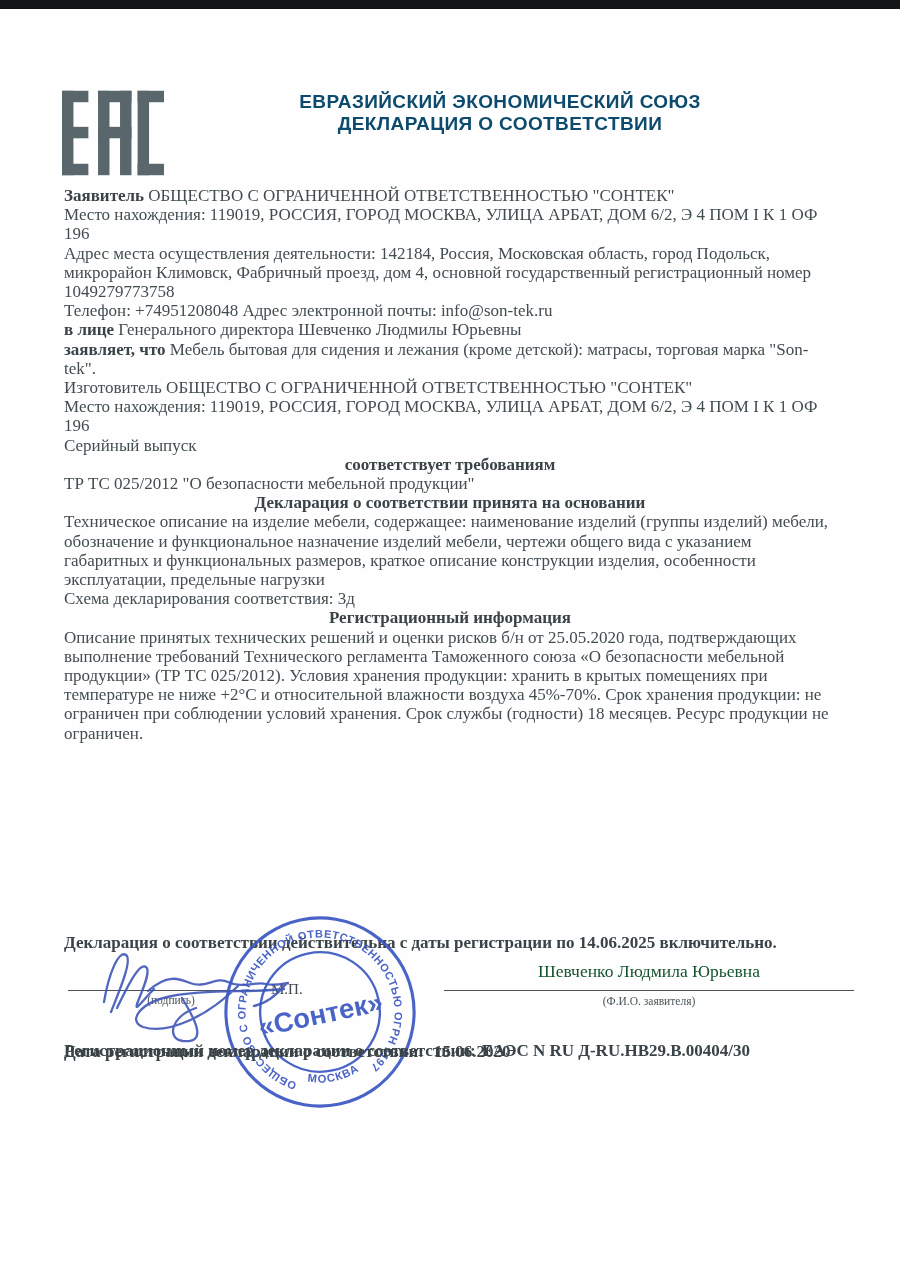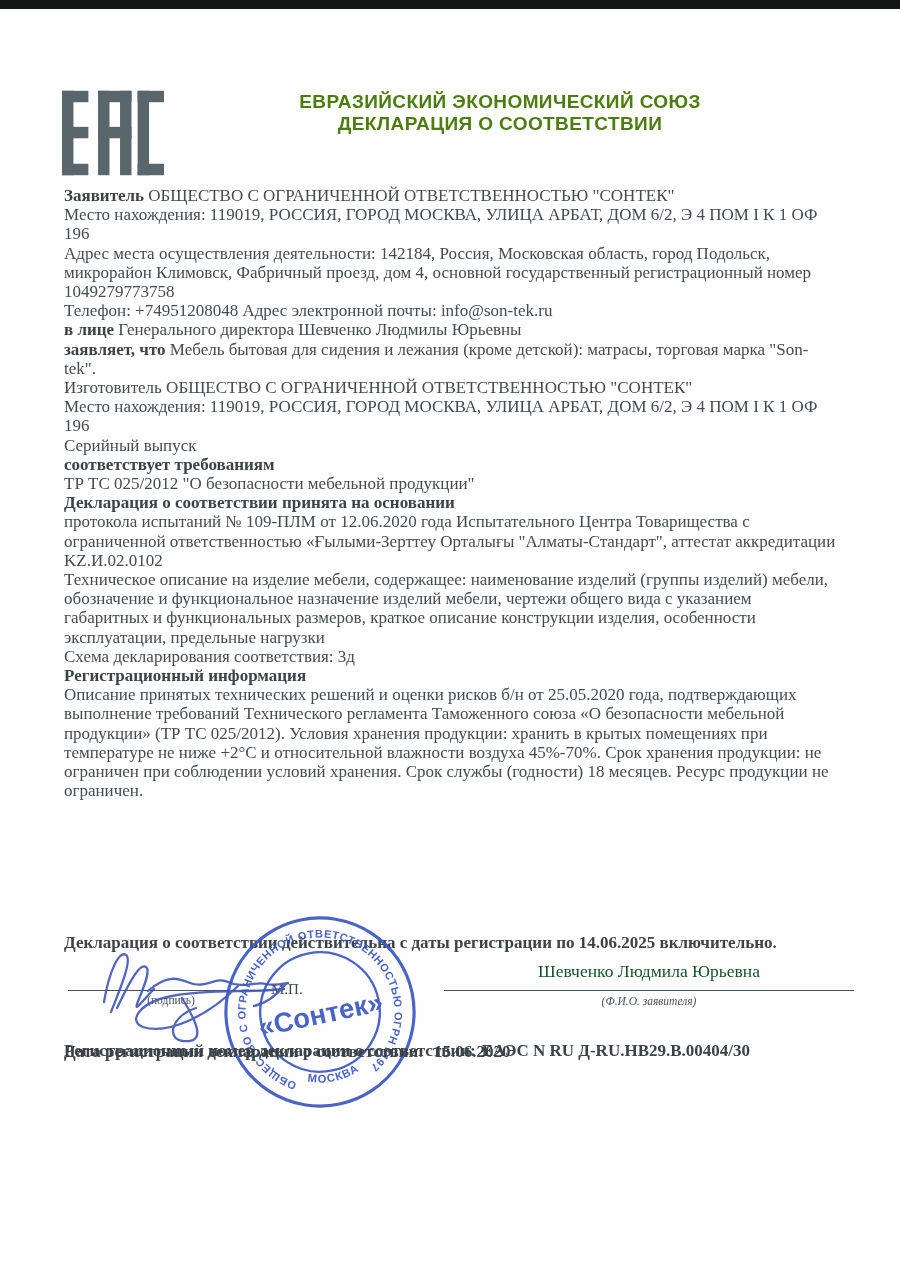--- a/index.html
+++ b/index.html
@@ -8,47 +8,47 @@
     background:#fefefe;overflow:hidden;
     font-family:"Liberation Serif","DejaVu Serif",serif;
     color:#424c51;
   }
   .scan-topbar{position:absolute;left:0;top:0;width:900px;height:9px;background:#121516;}
   
   .eac-logo{position:absolute;left:62px;top:85px;width:102px;height:96px;}
   .header-titles{
     position:absolute;left:260px;top:91px;width:480px;text-align:center;
     font-family:"Liberation Sans","DejaVu Sans",sans-serif;
-    font-weight:bold;font-size:19px;line-height:22px;color:#4d7c0f;
+    font-weight:bold;font-size:19px;line-height:22px;color:#0c4a6e;
     letter-spacing:.4px;
   }
   
   .doc-body{position:absolute;left:64px;top:186px;width:772px;font-size:17px;line-height:19.2px;}
   .doc-body p{margin:0;padding:0;}
   .doc-body p b{color:#3a4347;margin-top:48px;}
-  .doc-body p.bold{font-weight:bold;color:#3a4347;}
+  .doc-body p.bold{font-weight:bold;color:#3a4347;text-align:center;}
   .validity{
     position:absolute;left:64px;top:933px;width:800px;
     font-size:17px;font-weight:bold;color:#3a4347;
   }
   
   .sig-line-left{position:absolute;left:68px;top:990px;width:200px;border-top:1.6px solid #4a5458;}
   .sig-caption-left{
     position:absolute;left:96px;top:994px;width:150px;text-align:center;
     font-size:11.5px;color:#4a5458;
   }
   .mp-label{position:absolute;left:271px;top:981px;font-size:15px;color:#3f484c;}
   .sig-line-right{position:absolute;left:444px;top:990px;width:410px;border-top:1.6px solid #4a5458;}
   .fio-name{
     position:absolute;left:444px;top:961px;width:410px;text-align:center;
     font-size:17.5px;color:#14532d;
   }
   .sig-caption-right{
     position:absolute;left:444px;top:995px;width:410px;text-align:center;
-    font-size:11.5px;color:#4a5458;font-style:italic;
+    font-size:11.5px;color:#4a5458;
   }
   .signature-svg{position:absolute;left:86px;top:938px;width:284px;height:112px;}
   .stamp{position:absolute;left:222px;top:914px;width:196px;height:196px;transform:rotate(-12deg);opacity:.92;}
   
   .reg-line{
     position:absolute;left:64px;width:800px;
     font-size:17px;font-weight:bold;color:#3a4347;
   }
   .reg-number{top:1041px;}
   .reg-date{top:1042px;}
@@ -94,21 +94,20 @@
       <p>Адрес места осуществления деятельности: 142184, Россия, Московская область, город Подольск, микрорайон Климовск, Фабричный проезд, дом 4, основной государственный регистрационный номер 1049279773758</p>
       <p>Телефон: +74951208048 Адрес электронной почты: info@son-tek.ru</p>
       <p><b>в лице </b>Генерального директора Шевченко Людмилы Юрьевны</p>
       <p><b>заявляет, что </b>Мебель бытовая для сидения и лежания (кроме детской): матрасы, торговая марка "Son-tek".</p>
       <p>Изготовитель ОБЩЕСТВО С ОГРАНИЧЕННОЙ ОТВЕТСТВЕННОСТЬЮ "СОНТЕК"</p>
       <p>Место нахождения: 119019, РОССИЯ, ГОРОД МОСКВА, УЛИЦА АРБАТ, ДОМ 6/2, Э 4 ПОМ I К 1 ОФ 196</p>
       <p>Серийный выпуск</p>
       <p class="bold">соответствует требованиям</p>
       <p>ТР ТС 025/2012 "О безопасности мебельной продукции"</p>
       <p class="bold">Декларация о соответствии принята на основании</p>
-      <p>протокола испытаний № 109-ПЛМ от 12.06.2020 года Испытательного Центра Товарищества с ограниченной ответственностью «Ғылыми-Зерттеу Орталығы "Алматы-Стандарт", аттестат аккредитации KZ.И.02.0102</p>
       <p>Техническое описание на изделие мебели, содержащее: наименование изделий (группы изделий) мебели, обозначение и функциональное назначение изделий мебели, чертежи общего вида с указанием габаритных и функциональных размеров, краткое описание конструкции изделия, особенности эксплуатации, предельные нагрузки</p>
       <p>Схема декларирования соответствия: 3д</p>
       <p class="bold">Регистрационный информация</p>
       <p>Описание принятых технических решений и оценки рисков б/н от 25.05.2020 года, подтверждающих выполнение требований Технического регламента Таможенного союза «О безопасности мебельной продукции» (ТР ТС 025/2012). Условия хранения продукции: хранить в крытых помещениях при температуре не ниже +2°С и относительной влажности воздуха 45%-70%. Срок хранения продукции: не ограничен при соблюдении условий хранения. Срок службы (годности) 18 месяцев. Ресурс продукции не ограничен.</p>
     </div>
 
   <div class="validity">Декларация о соответствии действительна с даты регистрации по 14.06.2025 включительно.</div>
 
   <div class="sig-line-left"></div>
   <div class="sig-caption-left">(подпись)</div>

